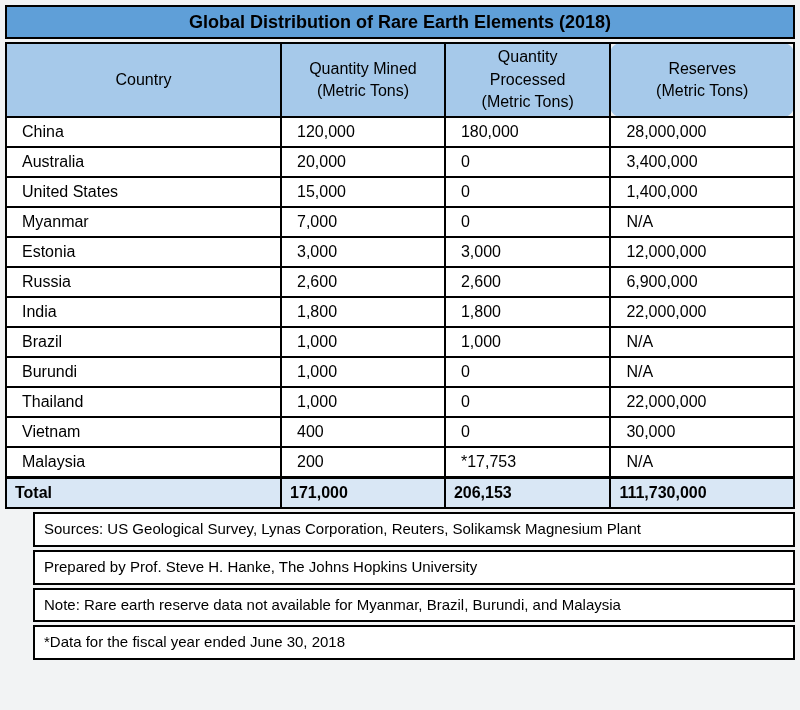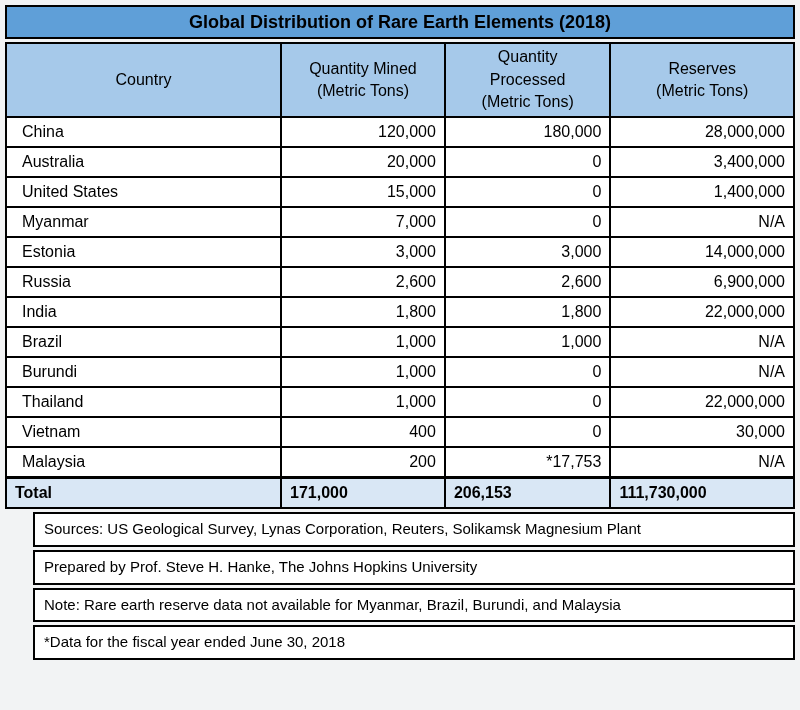--- a/index.html
+++ b/index.html
@@ -53,28 +53,28 @@
     text-align: center;
     vertical-align: middle;
     height: 74px;
     white-space: pre-line;
     line-height: 1.4;
     padding: 2px 4px;
   }
   .col-country  { width: 34.9%; }
   .col-mined    { width: 20.8%; }
   .col-processed{ width: 21.0%; }
-  .col-reserves { width: 23.3%; }
+  .col-reserves { width: 23.3%; border-radius: 11px; }
   .data-table tbody td {
     background: #ffffff;
     height: 30px;
     padding-left: 15px;
   }
   .data-table td.left  { text-align: left; }
-  .data-table td.right { text-align: right; }
+  .data-table td.right { }
   .data-table tr.total-row td {
     background: var(--total-row);
     font-weight: bold;
     text-align: left;
     height: 31px;
     border-top-width: 3px;
   }
   .footnote {
     border: 2px solid var(--border);
     background: #ffffff;
@@ -127,21 +127,21 @@
         <tr>
           <td class="left">Myanmar</td>
           <td class="right">7,000</td>
           <td class="right">0</td>
           <td class="right">N/A</td>
         </tr>
         <tr>
           <td class="left">Estonia</td>
           <td class="right">3,000</td>
           <td class="right">3,000</td>
-          <td class="right">14,000,000</td>
+          <td class="right">12,000,000</td>
         </tr>
         <tr>
           <td class="left">Russia</td>
           <td class="right">2,600</td>
           <td class="right">2,600</td>
           <td class="right">6,900,000</td>
         </tr>
         <tr>
           <td class="left">India</td>
           <td class="right">1,800</td>

